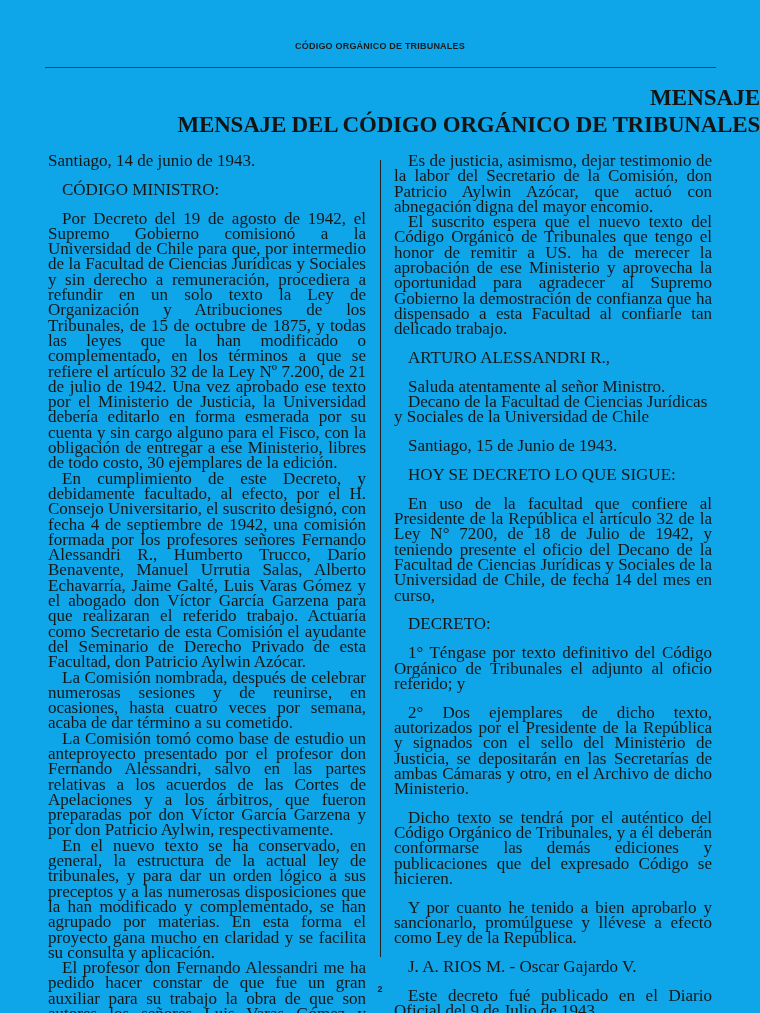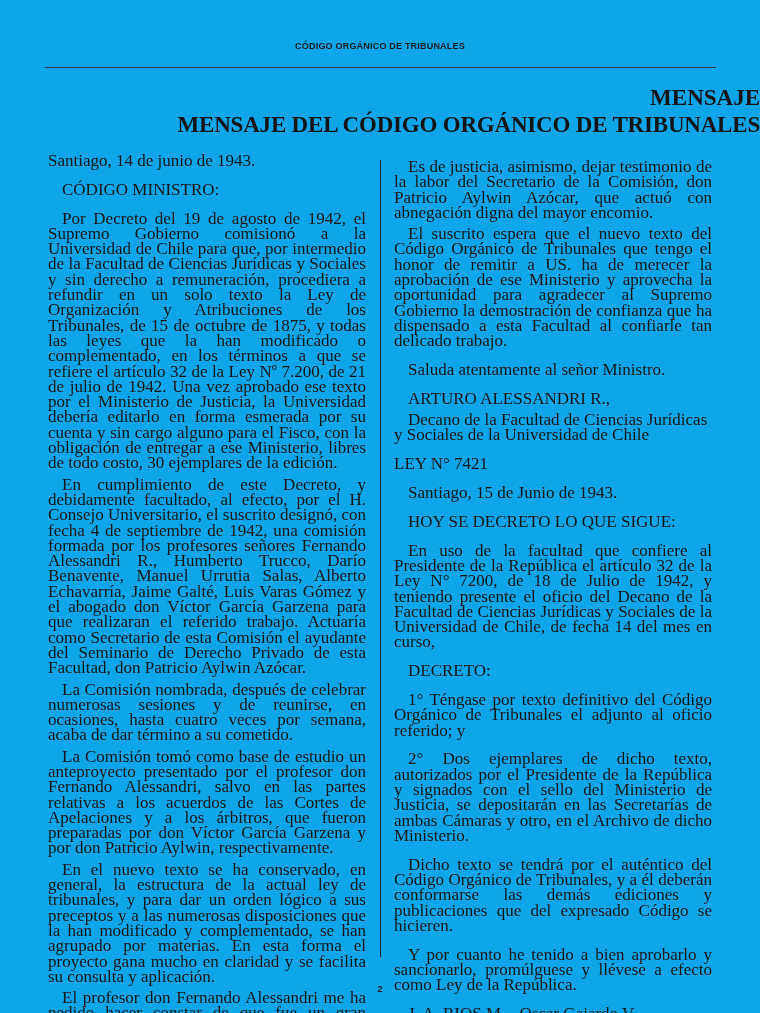--- a/index.html
+++ b/index.html
@@ -61,21 +61,21 @@
   }
   .divider {
     position: absolute;
     left: 331.5px;
     top: 7px;
     width: 1.5px;
     height: 797px;
     background: #222222;
   }
   p { margin: 0; }
-  .ind  { text-indent: 14px; margin-top: 6px; }
+  .ind  { text-indent: 14px; }
   .just { text-align: justify; }
   .sp   { margin-top: 13.5px; }
   .page-number {
     position: absolute;
     bottom: 19px; left: 0; right: 0;
     text-align: center;
     font-family: "Liberation Sans", sans-serif;
     font-weight: 700;
     font-size: 9px;
     color: #1c1c1c;
@@ -105,24 +105,23 @@
       <p class="ind just">La Comisión tomó como base de estudio un anteproyecto presentado por el profesor don Fernando Alessandri, salvo en las partes relativas a los acuerdos de las Cortes de Apelaciones y a los árbitros, que fueron preparadas por don Víctor García Garzena y por don Patricio Aylwin, respectivamente.</p>
       <p class="ind just">En el nuevo texto se ha conservado, en general, la estructura de la actual ley de tribunales, y para dar un orden lógico a sus preceptos y a las numerosas disposiciones que la han modificado y complementado, se han agrupado por materias. En esta forma el proyecto gana mucho en claridad y se facilita su consulta y aplicación.</p>
       <p class="ind just">El profesor don Fernando Alessandri me ha pedido hacer constar de que fue un gran auxiliar para su trabajo la obra de que son autores los señores Luis Varas Gómez y Víctor García Garzena, intitulada "La Ley de Organización y Atribuciones de los Tribunales, de 15 de octubre de 1875, las disposiciones que la modifican y complementan".</p>
     </div>
 
     <div class="divider"></div>
 
     <div class="col">
       <p class="ind just">Es de justicia, asimismo, dejar testimonio de la labor del Secretario de la Comisión, don Patricio Aylwin Azócar, que actuó con abnegación digna del mayor encomio.</p>
       <p class="ind just">El suscrito espera que el nuevo texto del Código Orgánico de Tribunales que tengo el honor de remitir a US. ha de merecer la aprobación de ese Ministerio y aprovecha la oportunidad para agradecer al Supremo Gobierno la demostración de confianza que ha dispensado a esta Facultad al confiarle tan delicado trabajo.</p>
+      <p class="ind sp">ARTURO ALESSANDRI R.,</p>
       <p class="ind sp">Saluda atentamente al señor Ministro.</p>
-      <p class="ind sp">ARTURO ALESSANDRI R.,</p>
       <p class="ind">Decano de la Facultad de Ciencias Jurídicas y Sociales de la Universidad de Chile</p>
-      <p class="sp">LEY N° 7421</p>
       <p class="ind sp">Santiago, 15 de Junio de 1943.</p>
       <p class="ind sp">HOY SE DECRETO LO QUE SIGUE:</p>
       <p class="ind just sp">En uso de la facultad que confiere al Presidente de la República el artículo 32 de la Ley N° 7200, de 18 de Julio de 1942, y teniendo presente el oficio del Decano de la Facultad de Ciencias Jurídicas y Sociales de la Universidad de Chile, de fecha 14 del mes en curso,</p>
       <p class="ind sp">DECRETO:</p>
       <p class="ind just sp">1° Téngase por texto definitivo del Código Orgánico de Tribunales el adjunto al oficio referido; y</p>
       <p class="ind just sp">2° Dos ejemplares de dicho texto, autorizados por el Presidente de la República y signados con el sello del Ministerio de Justicia, se depositarán en las Secretarías de ambas Cámaras y otro, en el Archivo de dicho Ministerio.</p>
       <p class="ind just sp">Dicho texto se tendrá por el auténtico del Código Orgánico de Tribunales, y a él deberán conformarse las demás ediciones y publicaciones que del expresado Código se hicieren.</p>
       <p class="ind just sp">Y por cuanto he tenido a bien aprobarlo y sancionarlo, promúlguese y llévese a efecto como Ley de la República.</p>
       <p class="ind sp">J. A. RIOS M. - Oscar Gajardo V.</p>
       <p class="ind just sp">Este decreto fué publicado en el Diario Oficial del 9 de Julio de 1943.</p>

